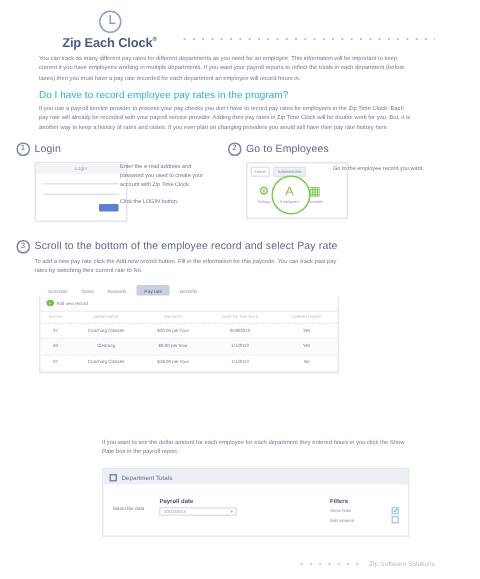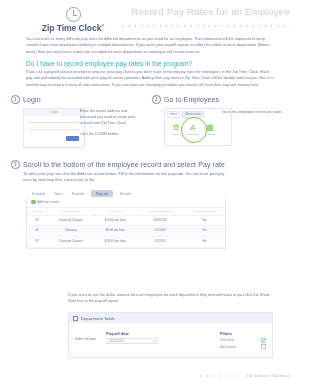--- a/index.html
+++ b/index.html
@@ -212,24 +212,23 @@
     background-size: 6.2px 4px;
   }
   .footer-text { font-size: 4.4px; color: #b7bdd0; }
 </style>
 </head>
 <body>
 
 <div class="page">
 
   <div class="header">
-    <div class="page-title">Record Pay Rates for an Employee</div>
     <div class="logo-wrap">
       <div class="logo-mark"></div>
-      <div class="logo-text"><span>Zip Time Clock</span><sup>®</sup></div>
+      <div class="logo-text"><span>Zip Each Clock</span><sup>®</sup></div>
     </div>
     <div class="dot-rule"></div>
   </div>
 
   <div class="intro">You can track as many different pay rates for different departments as you need for an employee. This information will be important to keep current if you have employees working in multiple departments. If you want your payroll reports to reflect the totals in each department (before taxes) then you must have a pay rate recorded for each department an employee will record hours in.</div>
 
   <div class="faq-head">Do I have to record employee pay rates in the program?</div>
   <div class="faq-body">If you use a payroll service provider to process your pay checks you don't have to record pay rates for employees in the Zip Time Clock. Each pay rate will already be recorded with your payroll service provider. Adding their pay rates in Zip Time Clock will be double work for you. But, it is another way to keep a history of rates and raises. If you ever plan on changing providers you would still have their pay rate history here.</div>
 
   <div class="step1">

